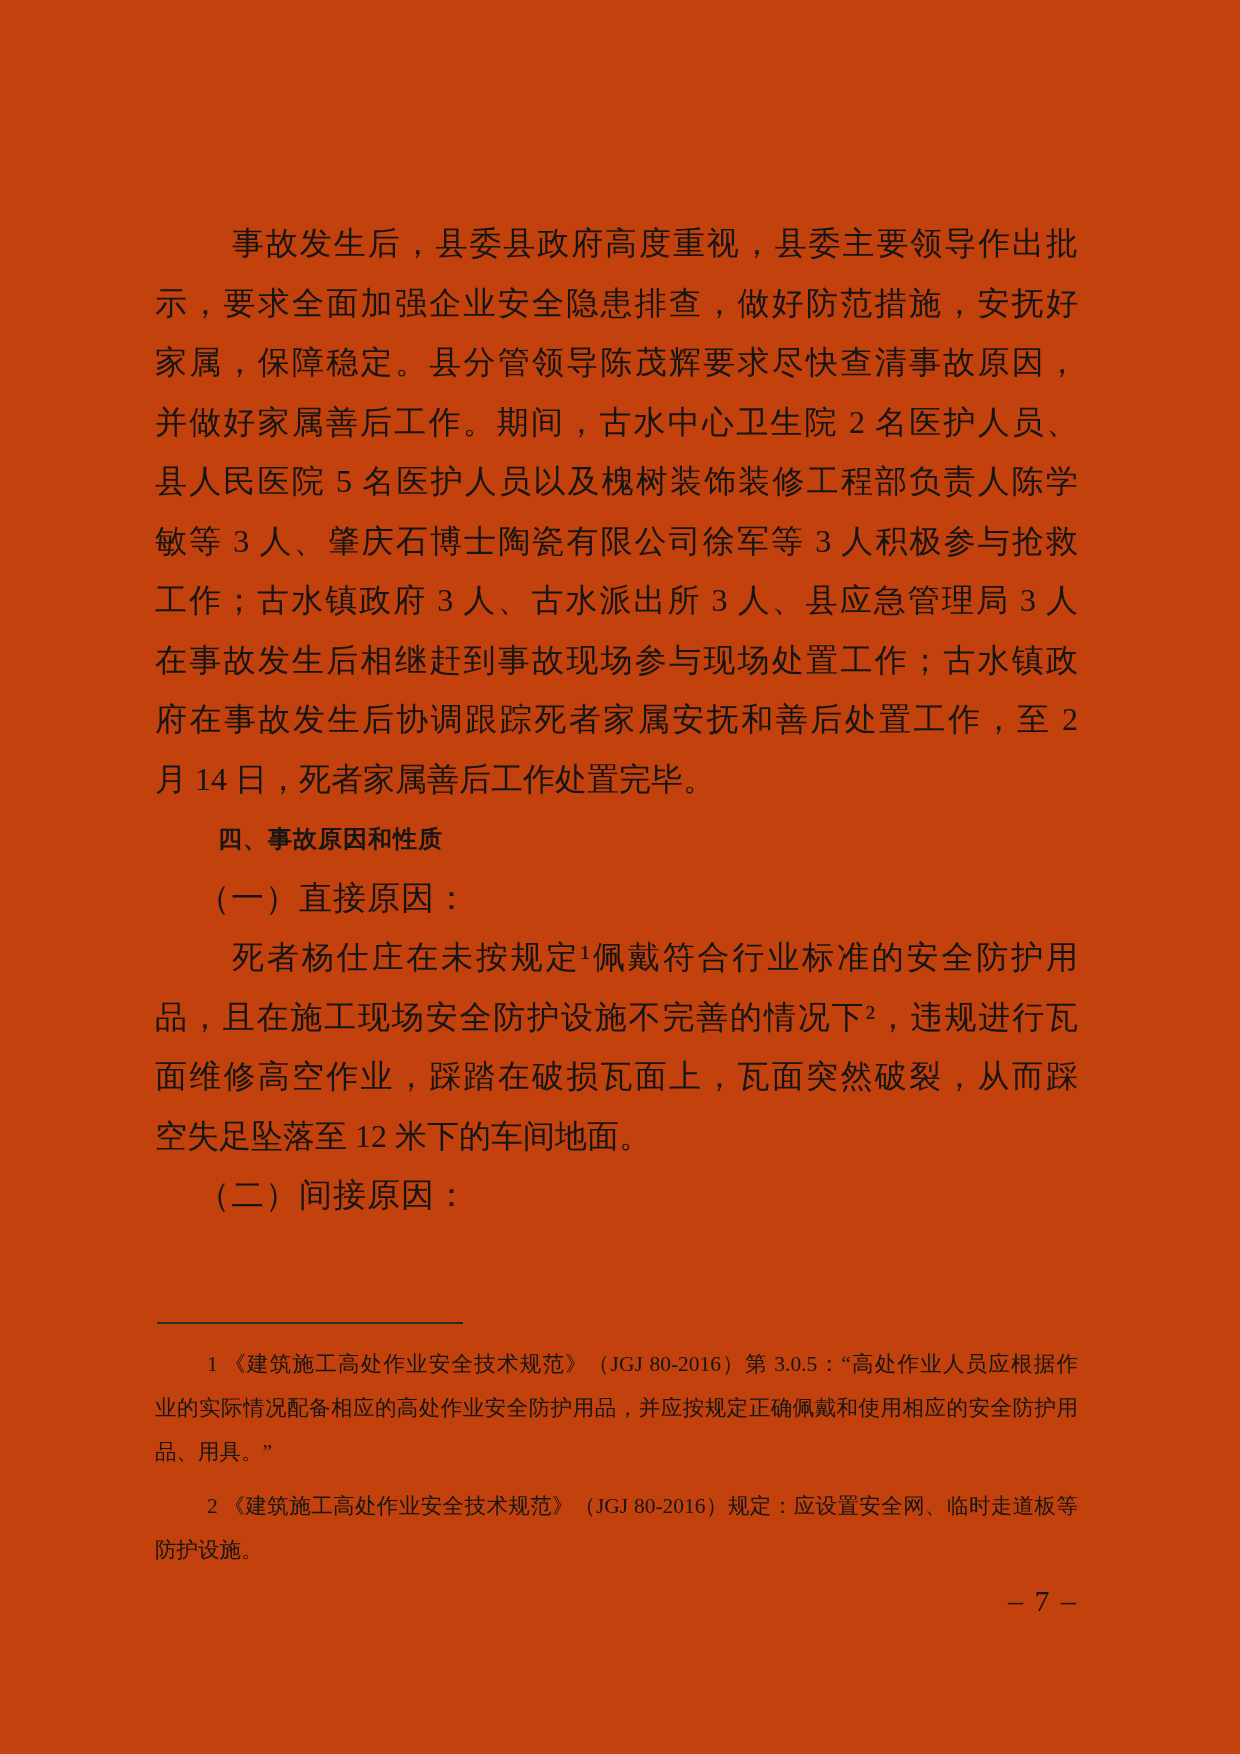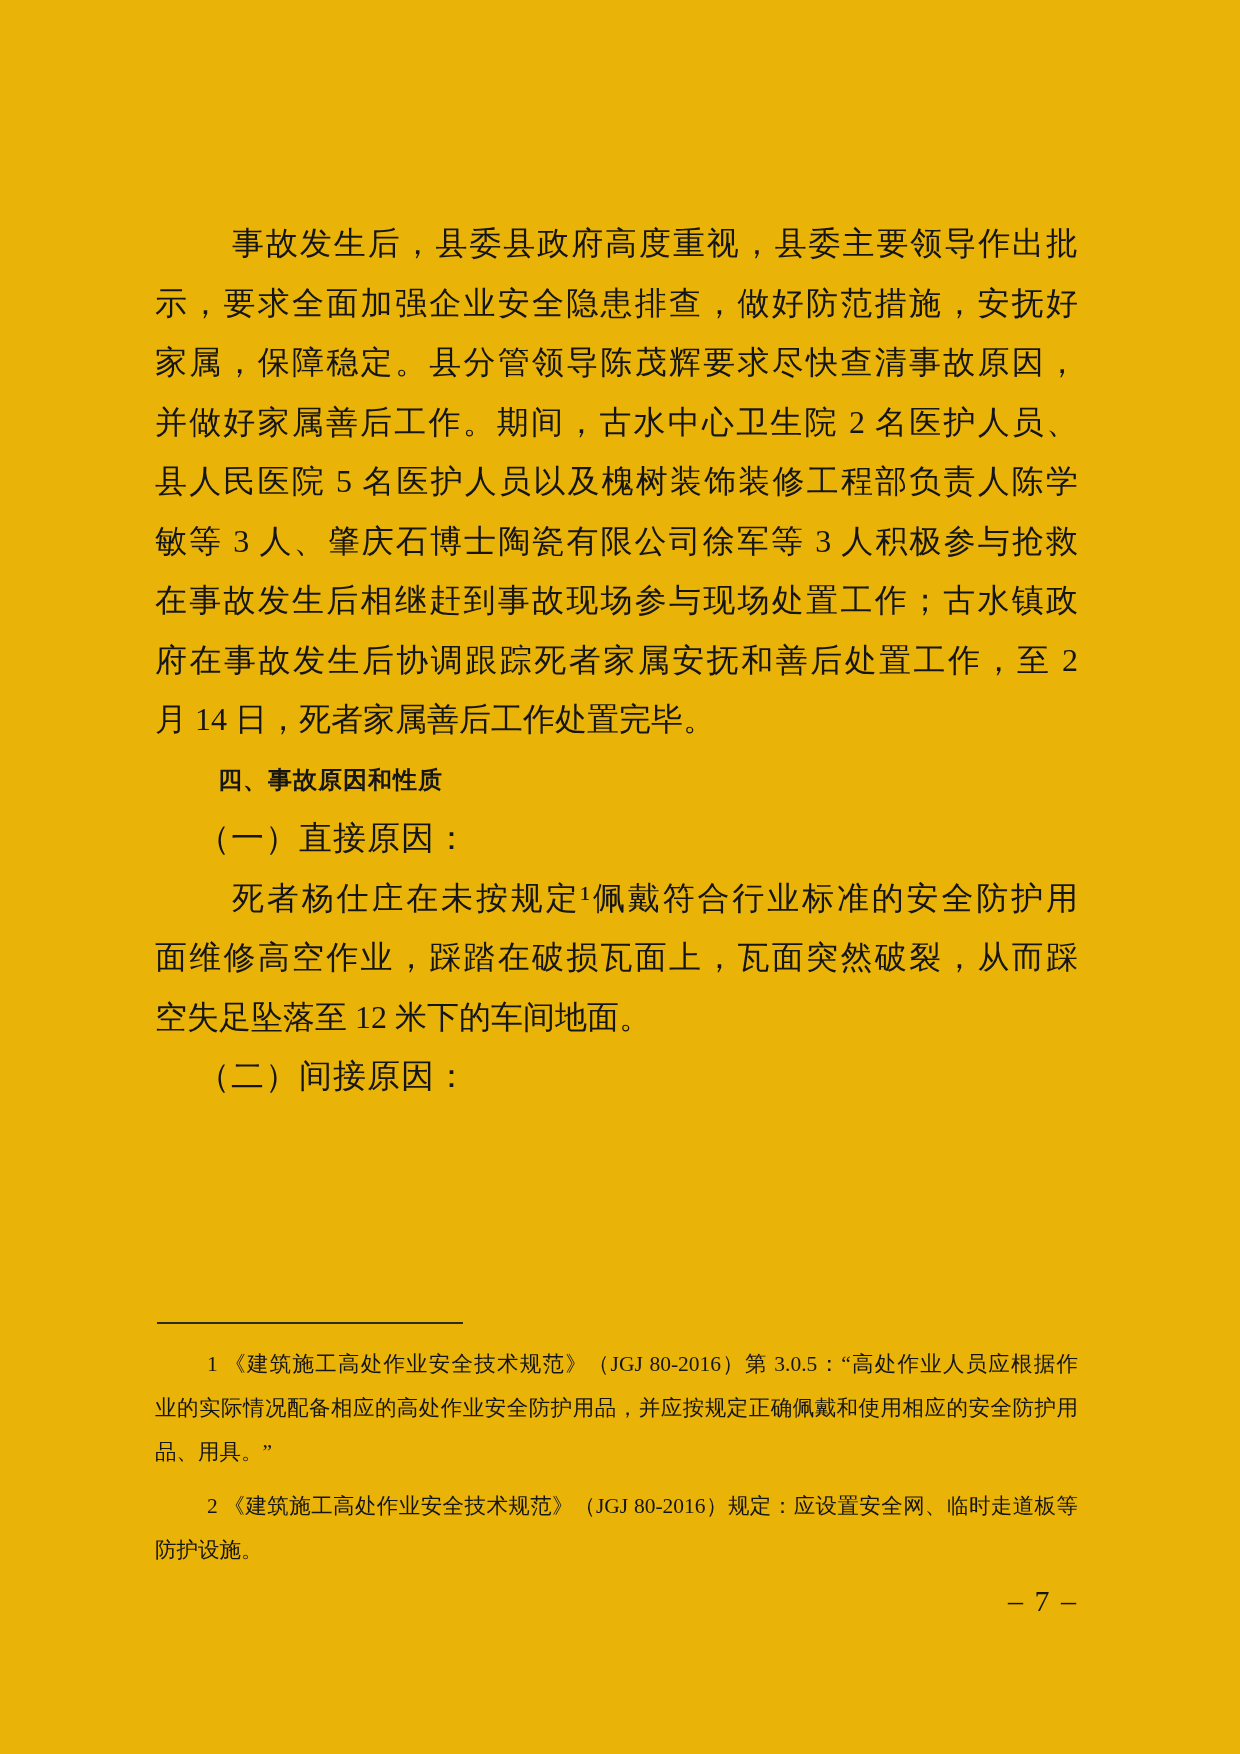--- a/index.html
+++ b/index.html
@@ -3,21 +3,21 @@
 <meta charset="utf-8">
 <style>
   * { margin:0; padding:0; box-sizing:border-box; }
   html,body { width:1240px; height:1754px; }
   body {
     position:relative;
     background:#ffffff;
     font-family:"Liberation Serif", serif;
     color:#151515;
   }
-  .page { position:absolute; inset:0; background:#eab308; overflow:hidden; }
+  .page { position:absolute; inset:0; background:#c2410c; overflow:hidden; }
 
   
   .content {
     position:absolute;
     left:155px; top:214px; width:923px;
     font-size:32px;
     line-height:59.5px;
   }
   .tline {
     text-align:justify;
@@ -76,31 +76,33 @@
 
   <main class="content">
 
     <section class="para">
         <div class="tline">事故发生后，县委县政府高度重视，县委主要领导作出批</div>
         <div class="tline">示，要求全面加强企业安全隐患排查，做好防范措施，安抚好</div>
         <div class="tline">家属，保障稳定。县分管领导陈茂辉要求尽快查清事故原因，</div>
         <div class="tline">并做好家属善后工作。期间，古水中心卫生院 2 名医护人员、</div>
         <div class="tline">县人民医院 5 名医护人员以及槐树装饰装修工程部负责人陈学</div>
         <div class="tline">敏等 3 人、肇庆石博士陶瓷有限公司徐军等 3 人积极参与抢救</div>
+        <div class="tline">工作；古水镇政府 3 人、古水派出所 3 人、县应急管理局 3 人</div>
         <div class="tline">在事故发生后相继赶到事故现场参与现场处置工作；古水镇政</div>
         <div class="tline">府在事故发生后协调跟踪死者家属安抚和善后处置工作，至 2</div>
         <div class="tline">月 14 日，死者家属善后工作处置完毕。</div>
       </section>
 
     <h2 class="section-heading">四、事故原因和性质</h2>
 
     <h3 class="sub-heading">（一）直接原因：</h3>
 
     <section class="para">
         <div class="tline">死者杨仕庄在未按规定¹佩戴符合行业标准的安全防护用</div>
+        <div class="tline">品，且在施工现场安全防护设施不完善的情况下²，违规进行瓦</div>
         <div class="tline">面维修高空作业，踩踏在破损瓦面上，瓦面突然破裂，从而踩</div>
         <div class="tline">空失足坠落至 12 米下的车间地面。</div>
       </section>
 
     <h3 class="sub-heading">（二）间接原因：</h3>
 
   </main>
 
   <div class="footnote-separator"></div>
 

